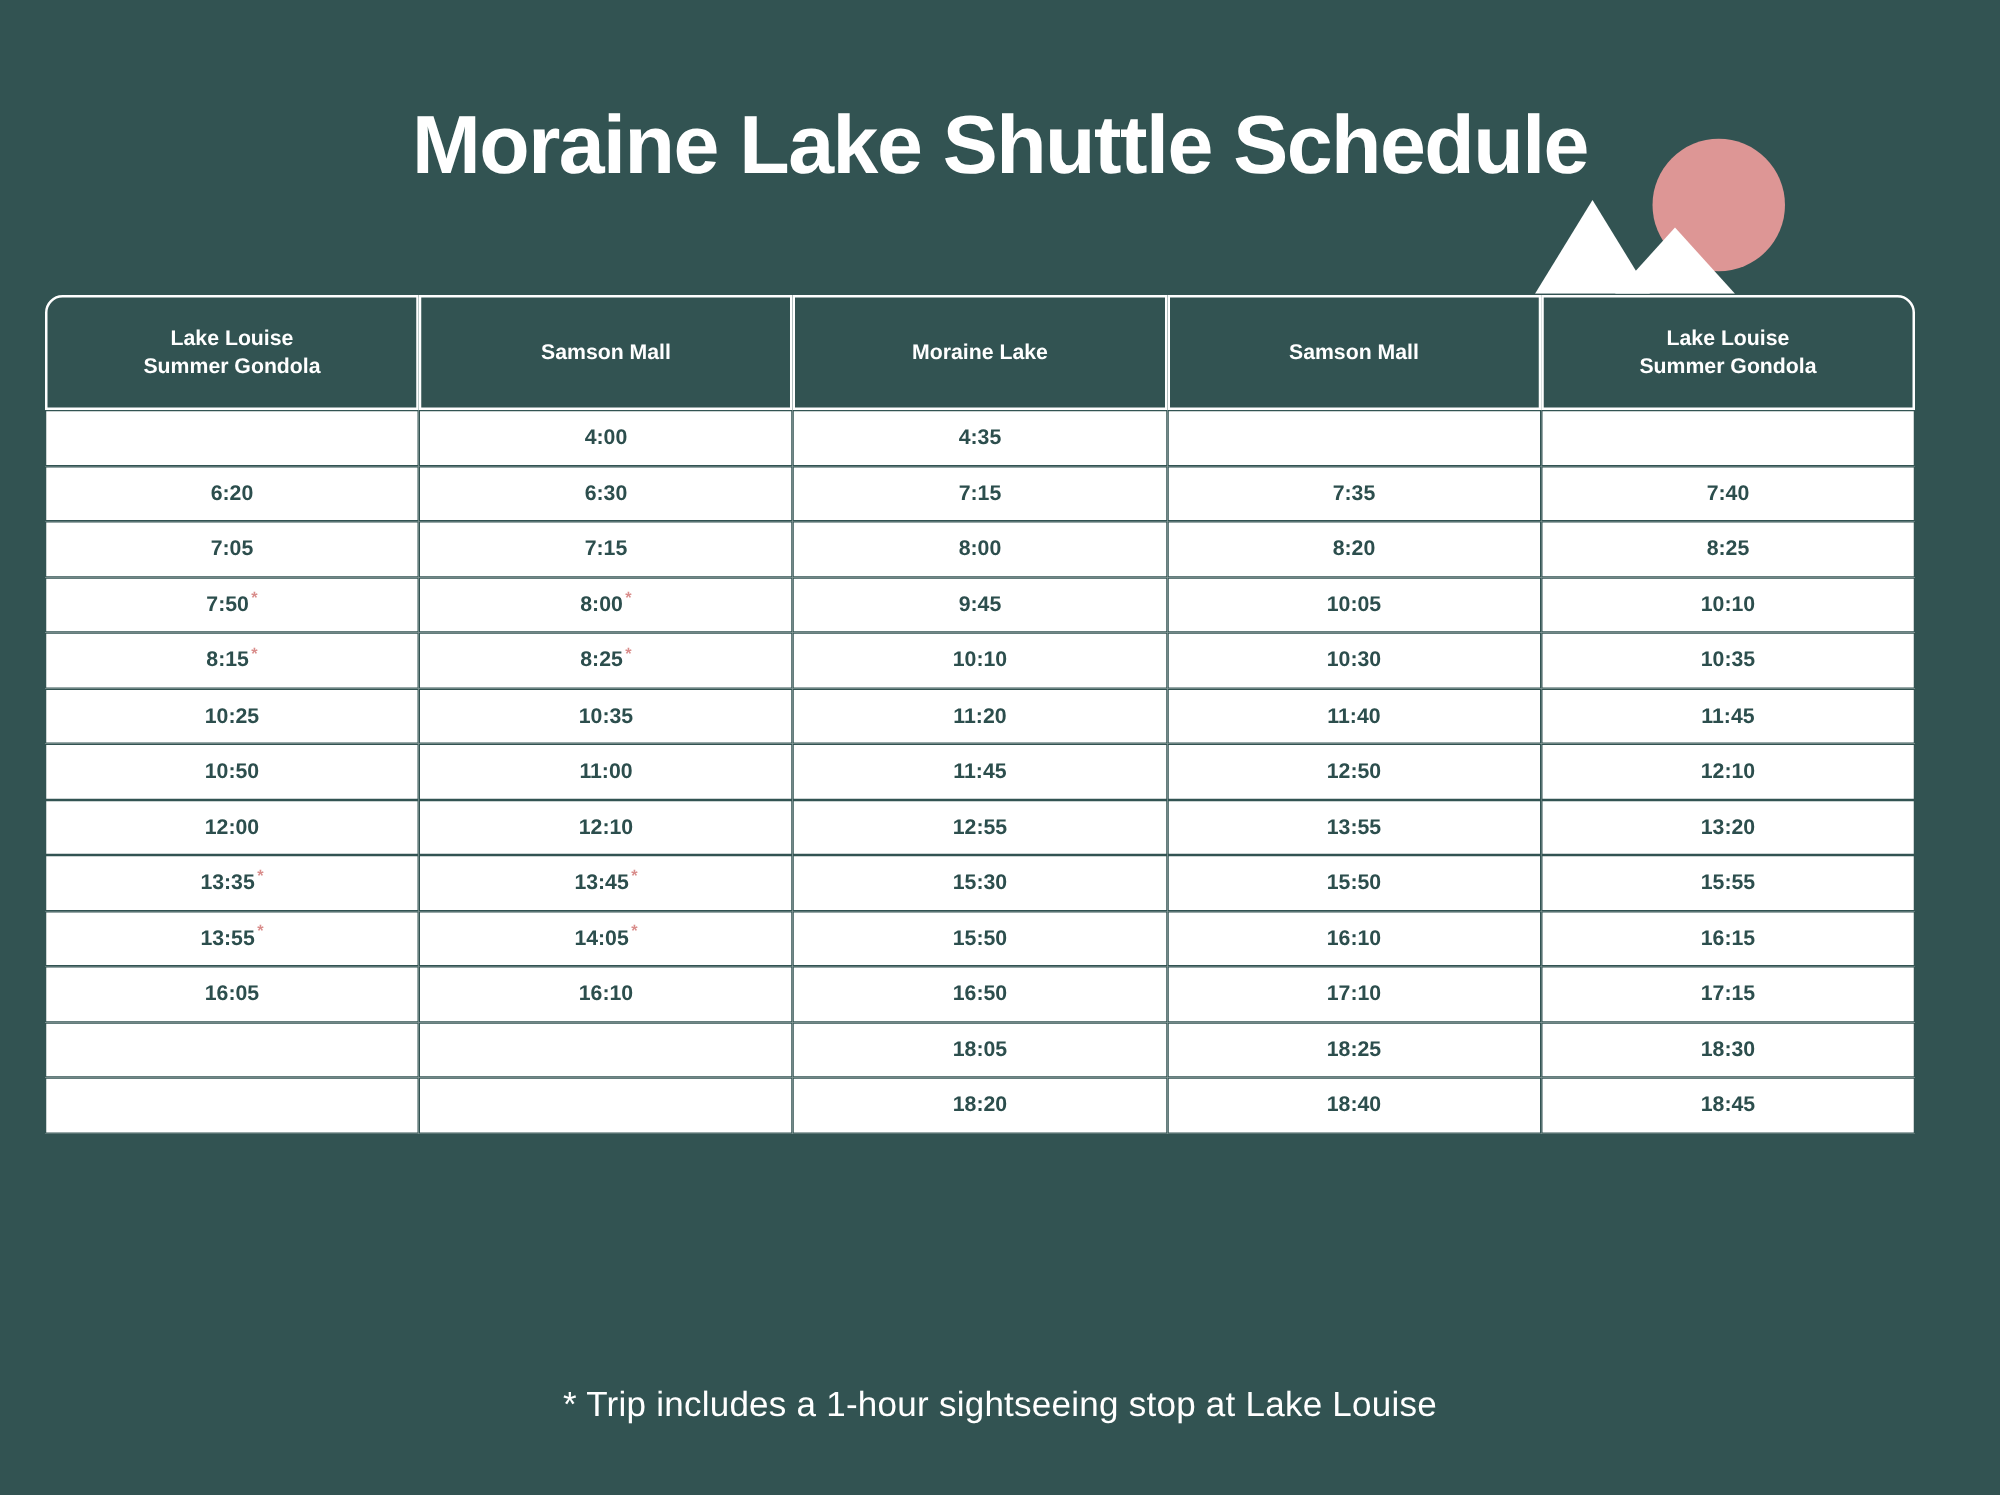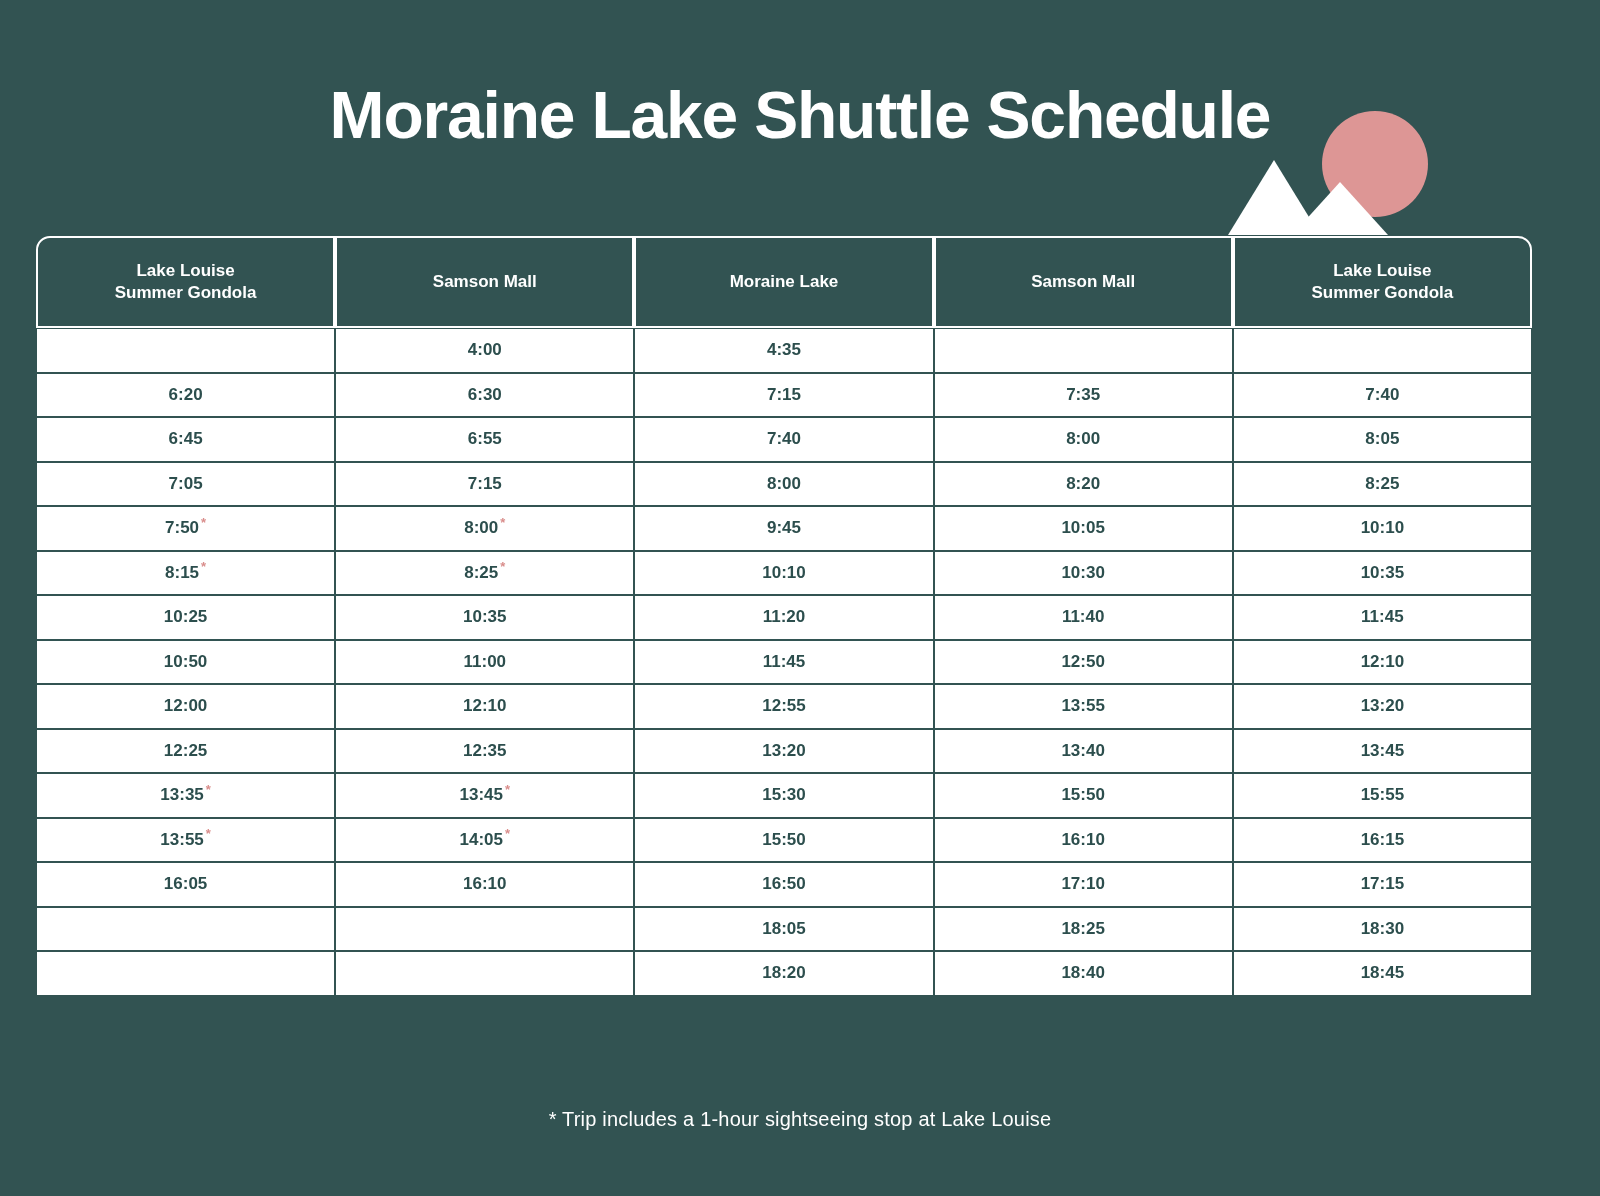--- a/index.html
+++ b/index.html
@@ -122,21 +122,21 @@
   }
 
   
   .footnote {
     position: absolute;
     left: 0;
     right: 0;
     top: 1108px;
     text-align: center;
     color: #ffffff;
-    font-size: 20px;
+    font-size: 28px;
     font-weight: 400;
     letter-spacing: 0.2px;
   }
 </style>
 </head>
 <body>
 
 <div class="title-wrap">
   <div class="sun"></div>
   <svg class="mountains" viewBox="0 0 180 75">
@@ -178,27 +178,20 @@
           <td></td>
         </tr>
         <tr>
           <td>6:20</td>
           <td>6:30</td>
           <td>7:15</td>
           <td>7:35</td>
           <td>7:40</td>
         </tr>
         <tr>
-          <td>6:45</td>
-          <td>6:55</td>
-          <td>7:40</td>
-          <td>8:00</td>
-          <td>8:05</td>
-        </tr>
-        <tr>
           <td>7:05</td>
           <td>7:15</td>
           <td>8:00</td>
           <td>8:20</td>
           <td>8:25</td>
         </tr>
         <tr>
           <td class="starred">7:50<span class="star">*</span></td>
           <td class="starred">8:00<span class="star">*</span></td>
           <td>9:45</td>
@@ -227,27 +220,20 @@
           <td>12:10</td>
         </tr>
         <tr>
           <td>12:00</td>
           <td>12:10</td>
           <td>12:55</td>
           <td>13:55</td>
           <td>13:20</td>
         </tr>
         <tr>
-          <td>12:25</td>
-          <td>12:35</td>
-          <td>13:20</td>
-          <td>13:40</td>
-          <td>13:45</td>
-        </tr>
-        <tr>
           <td class="starred">13:35<span class="star">*</span></td>
           <td class="starred">13:45<span class="star">*</span></td>
           <td>15:30</td>
           <td>15:50</td>
           <td>15:55</td>
         </tr>
         <tr>
           <td class="starred">13:55<span class="star">*</span></td>
           <td class="starred">14:05<span class="star">*</span></td>
           <td>15:50</td>

